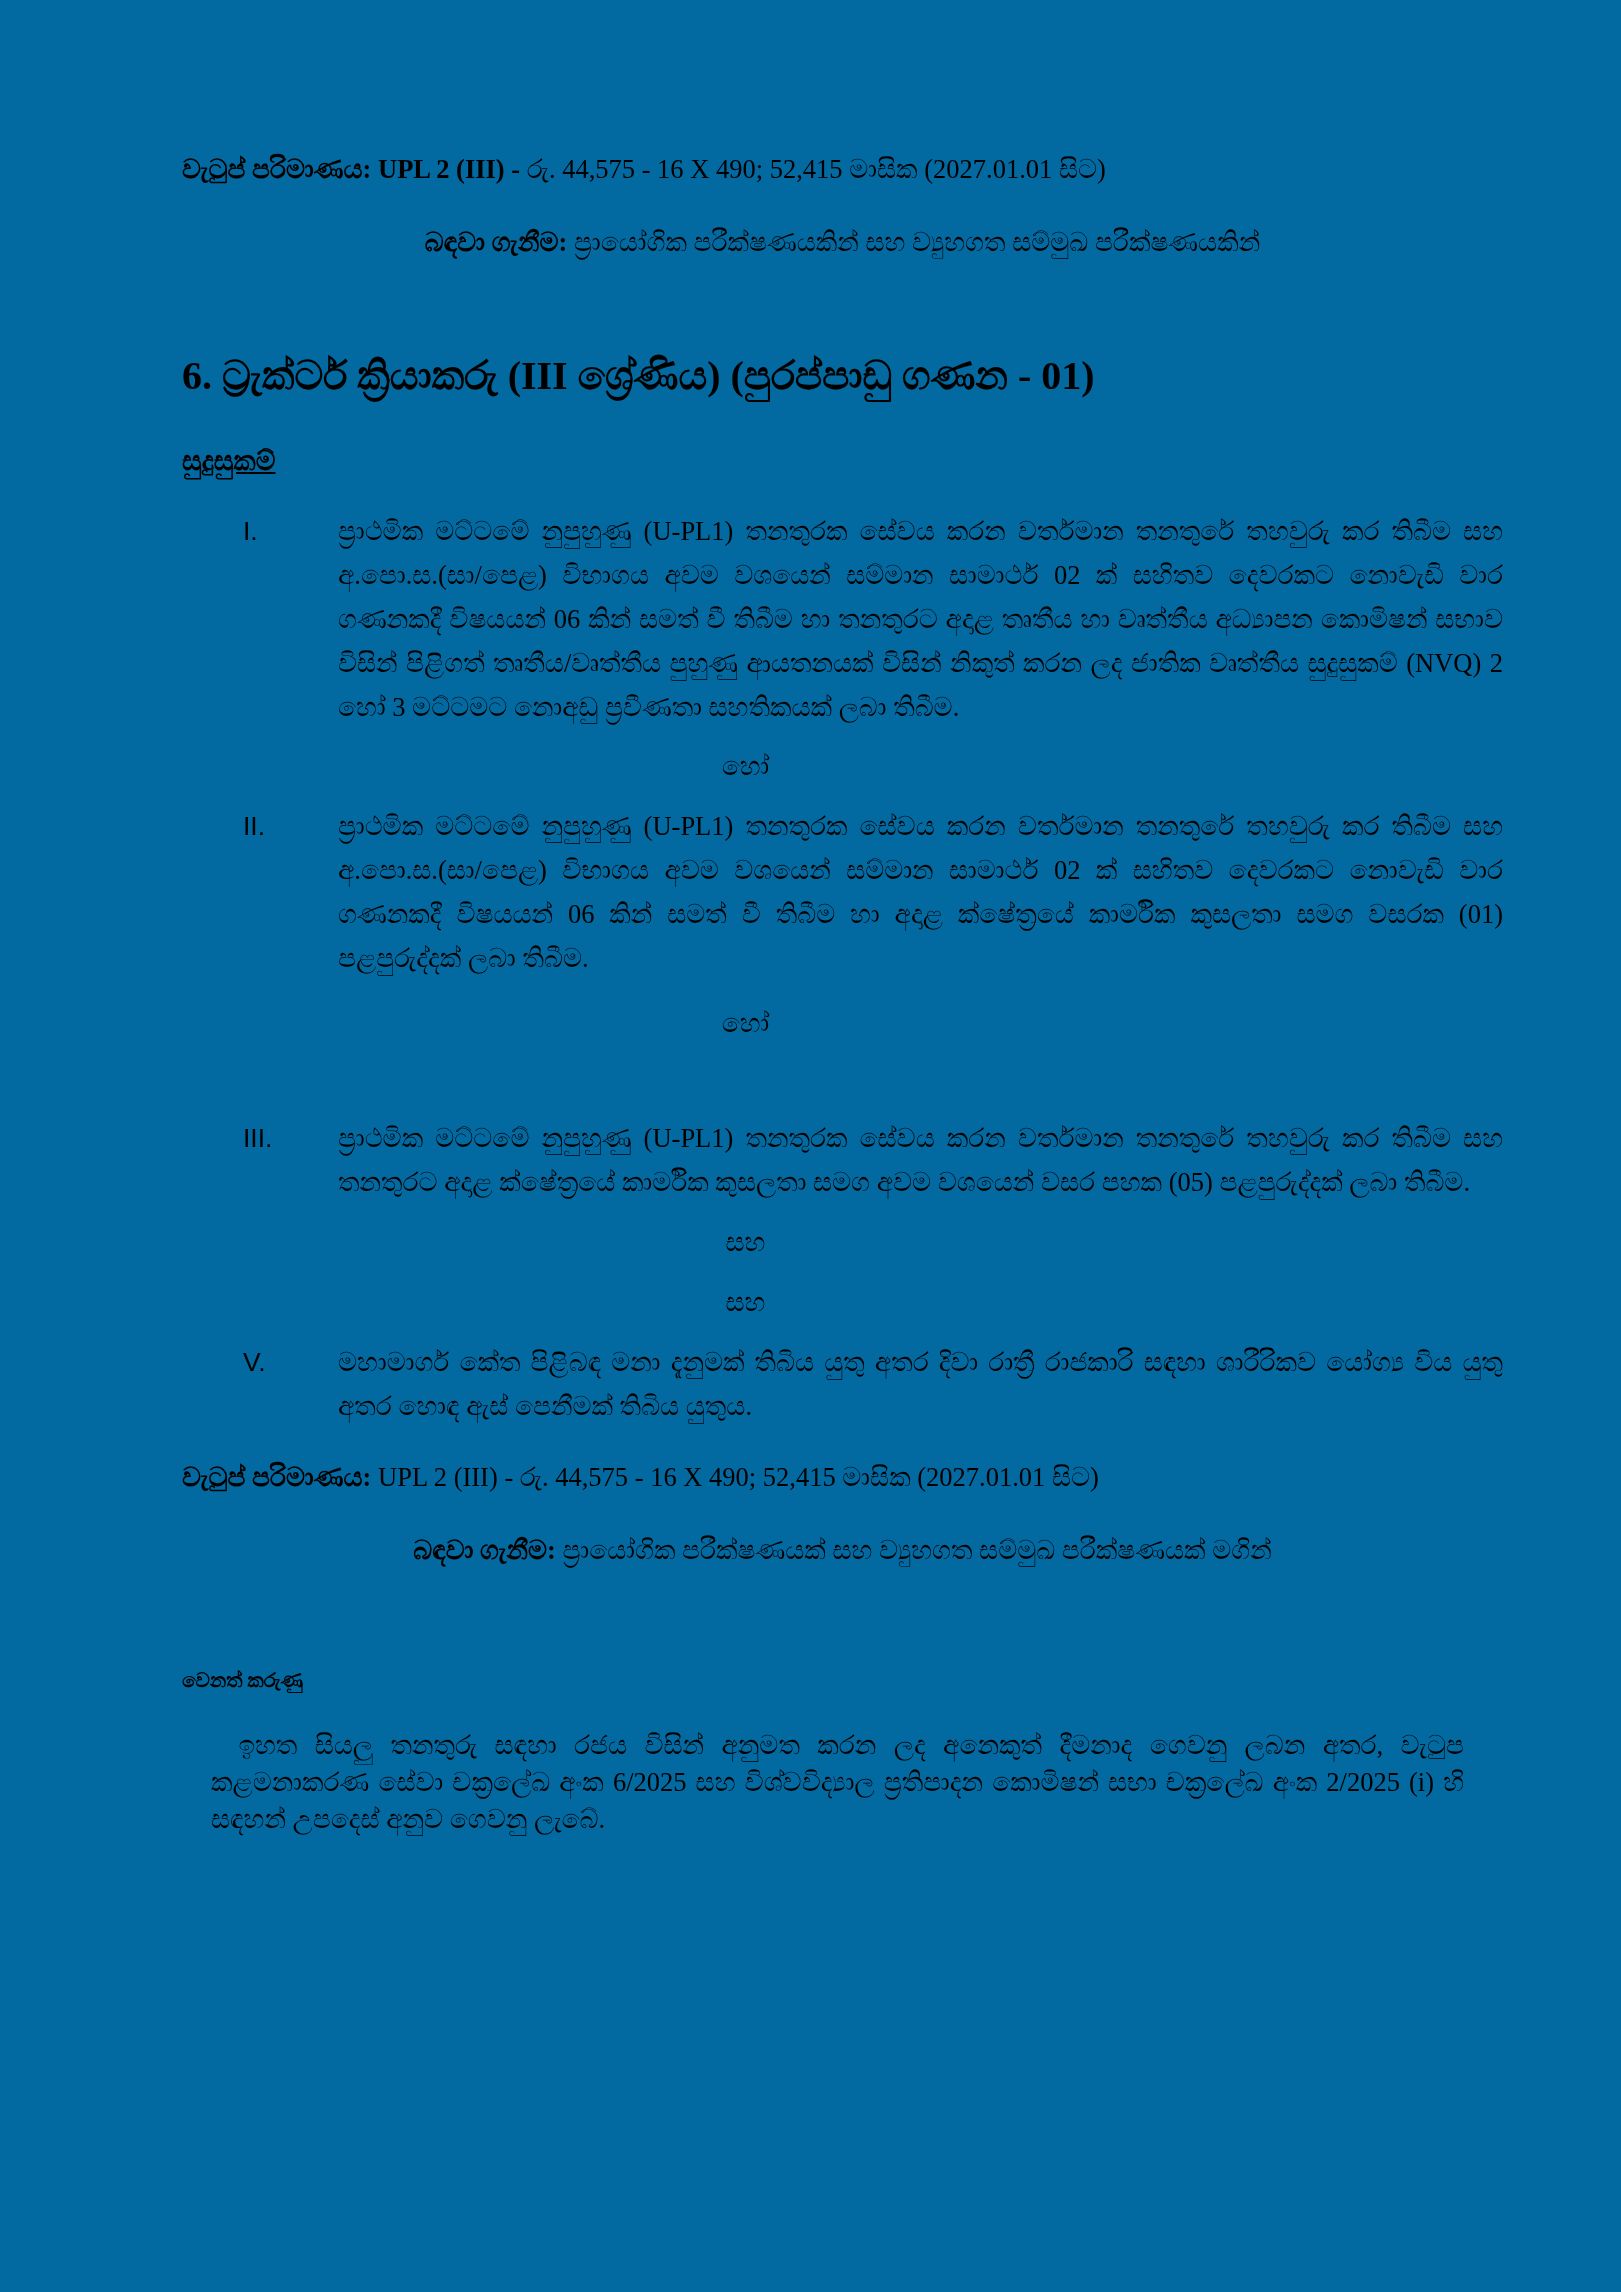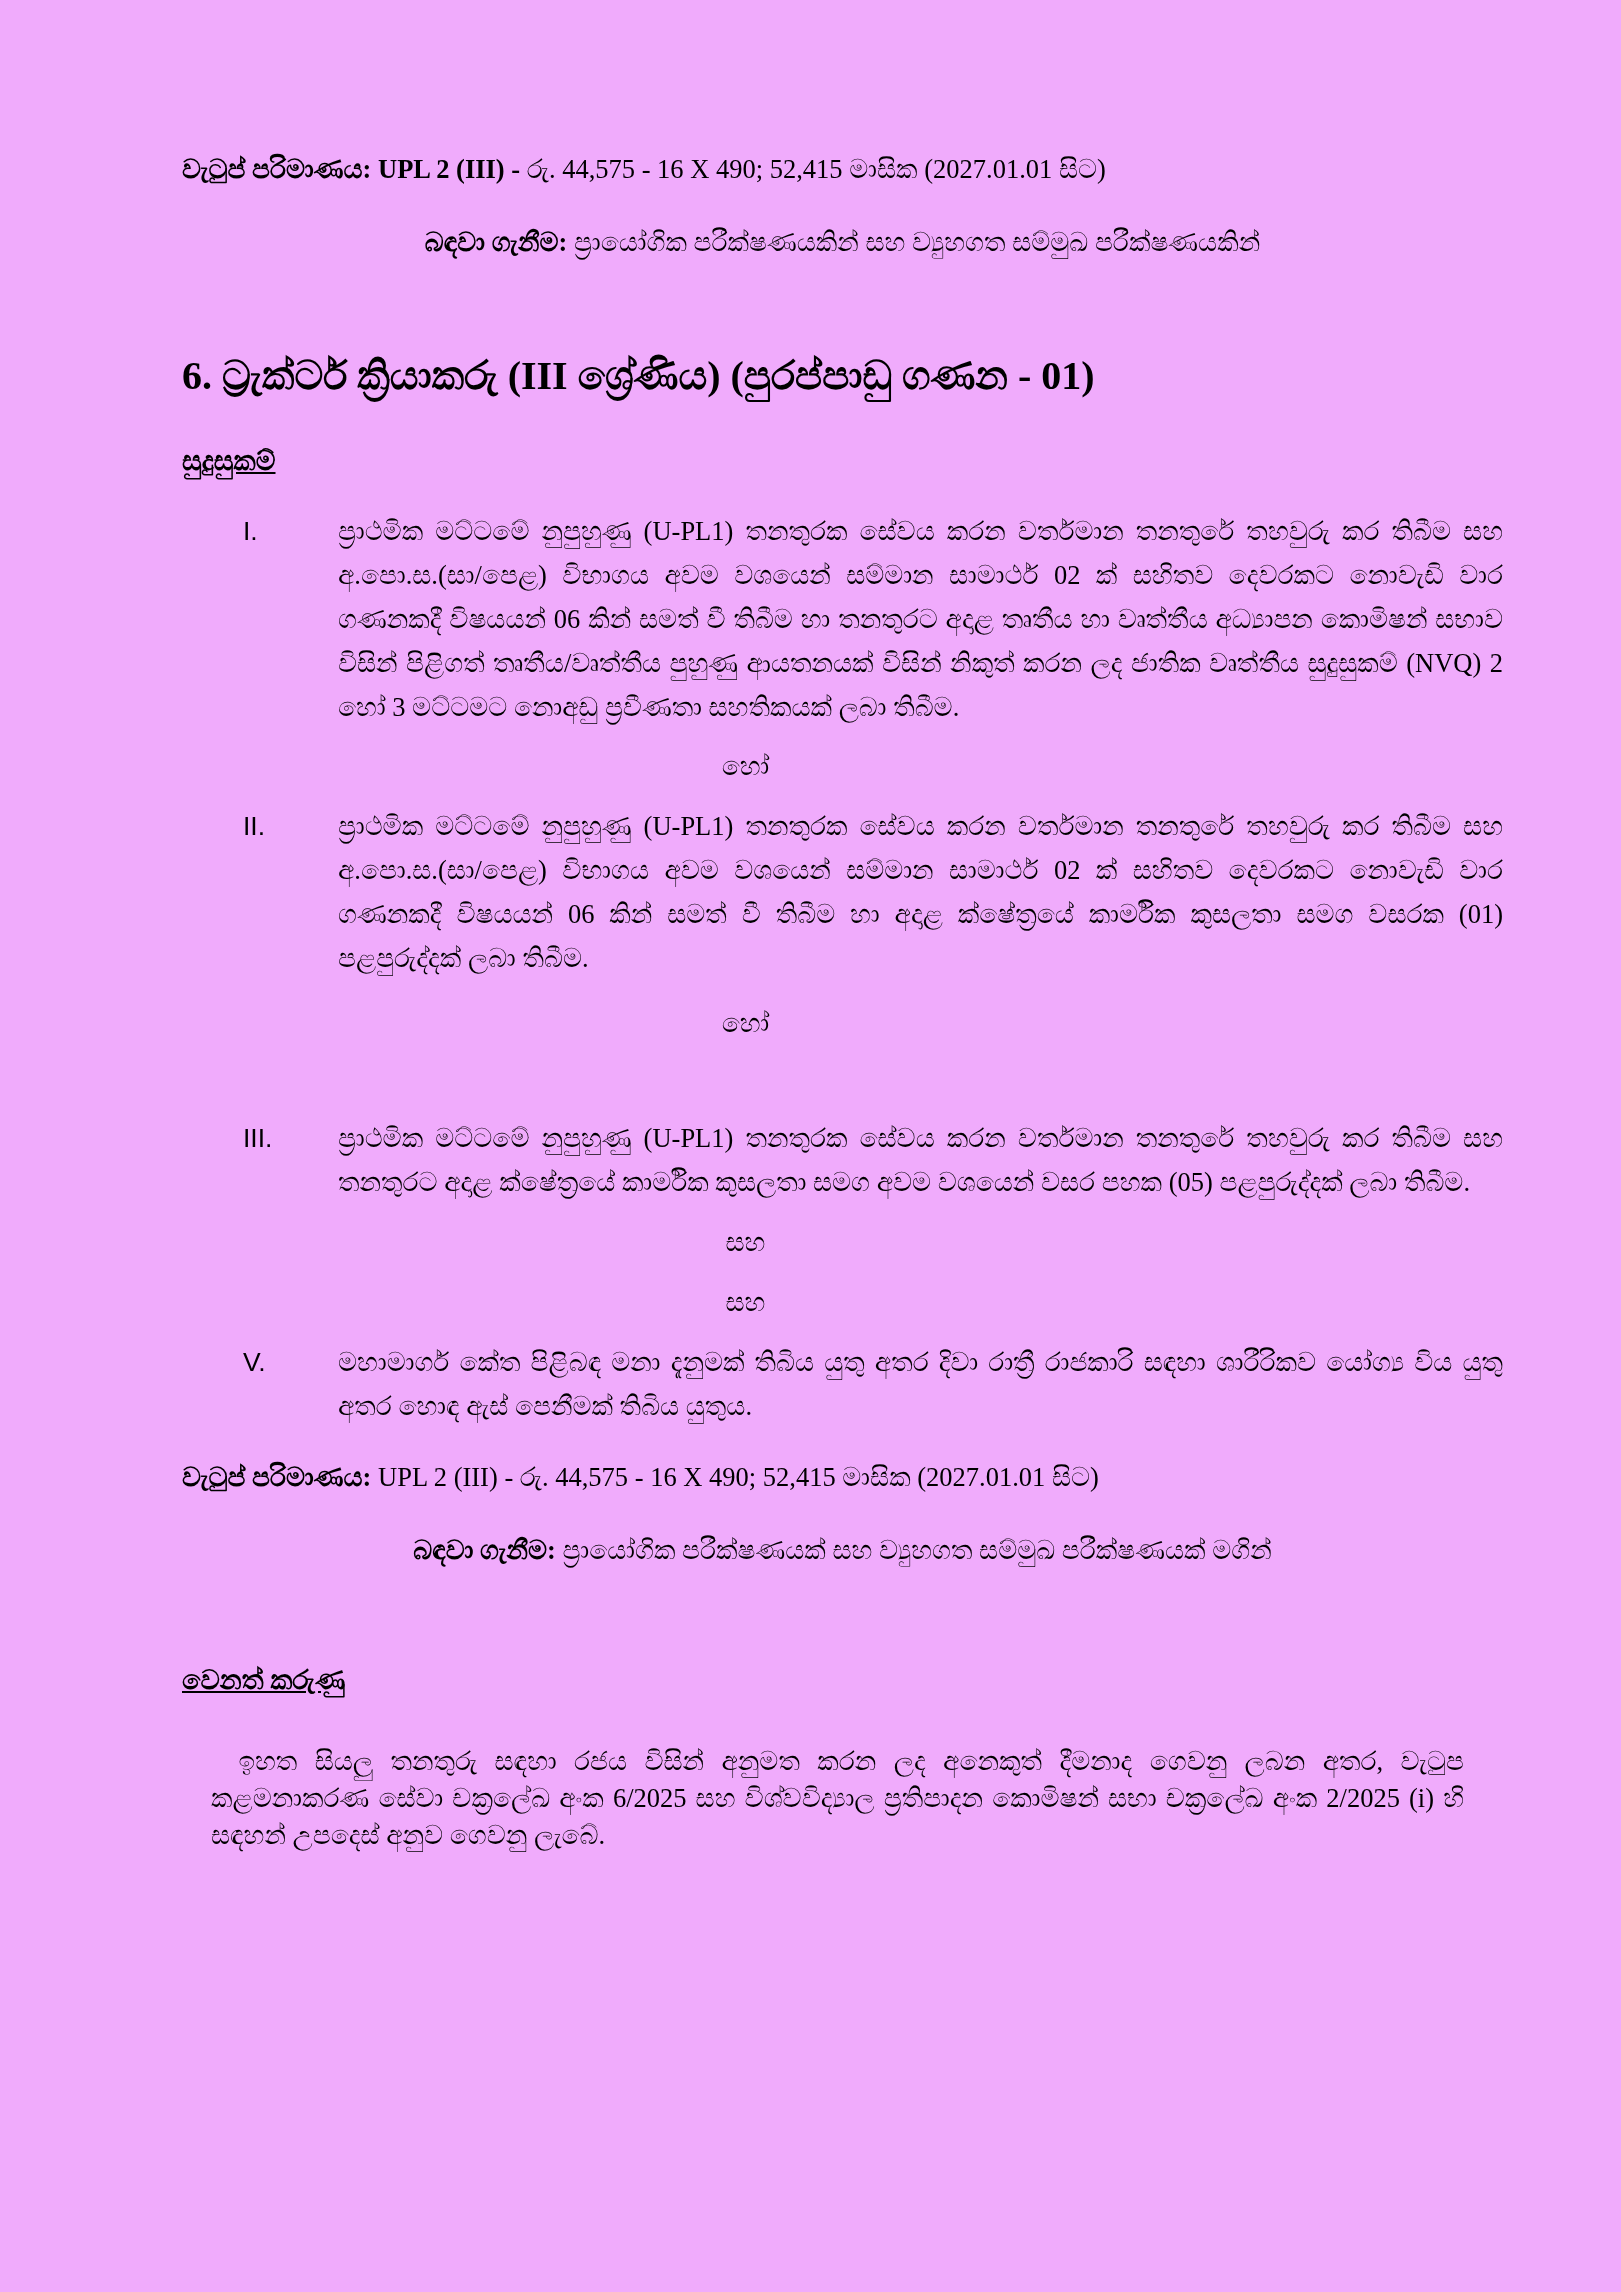--- a/index.html
+++ b/index.html
@@ -5,21 +5,21 @@
   html, body {
     margin: 0;
     padding: 0;
     background: #ffffff;
   }
   .page {
     position: relative;
     width: 1621px;
     height: 2293px;
     margin: 0 auto;
-    background: #f0abfc;
+    background: #0369a1;
     color: #000000;
     font-family: "Liberation Serif", "DejaVu Sans", serif;
     font-size: 26.5px;
     line-height: 44px;
     box-sizing: border-box;
     padding: 147px 118px 26px 182px;
     overflow: hidden;
   }
   .line { margin: 0; }
   .bold { font-weight: bold; }
@@ -58,25 +58,24 @@
     width: 1127px;
     text-align: center;
     margin: 13.7px 0 17.6px 0;
   }
   .sep-gap-large { margin-top: 21.6px; margin-bottom: 71px; }
   .sep-simple   { margin-top: 15.7px; margin-bottom: 15.7px; }
 
   .after-items { margin-top: 9.8px; }
 
   .other-heading {
-    font-size: 27px;
+    font-size: 20px;
     font-weight: bold;
-    text-decoration: underline;
     margin-top: 86px;
-    margin-bottom: 41px;
+    margin-bottom: 25px;
   }
   .other-paragraph {
     margin-left: 29px;
     margin-right: 39px;
     text-align: justify;
     text-indent: 27.4px;
     line-height: 37px;
   }
 </style>
 </head>

